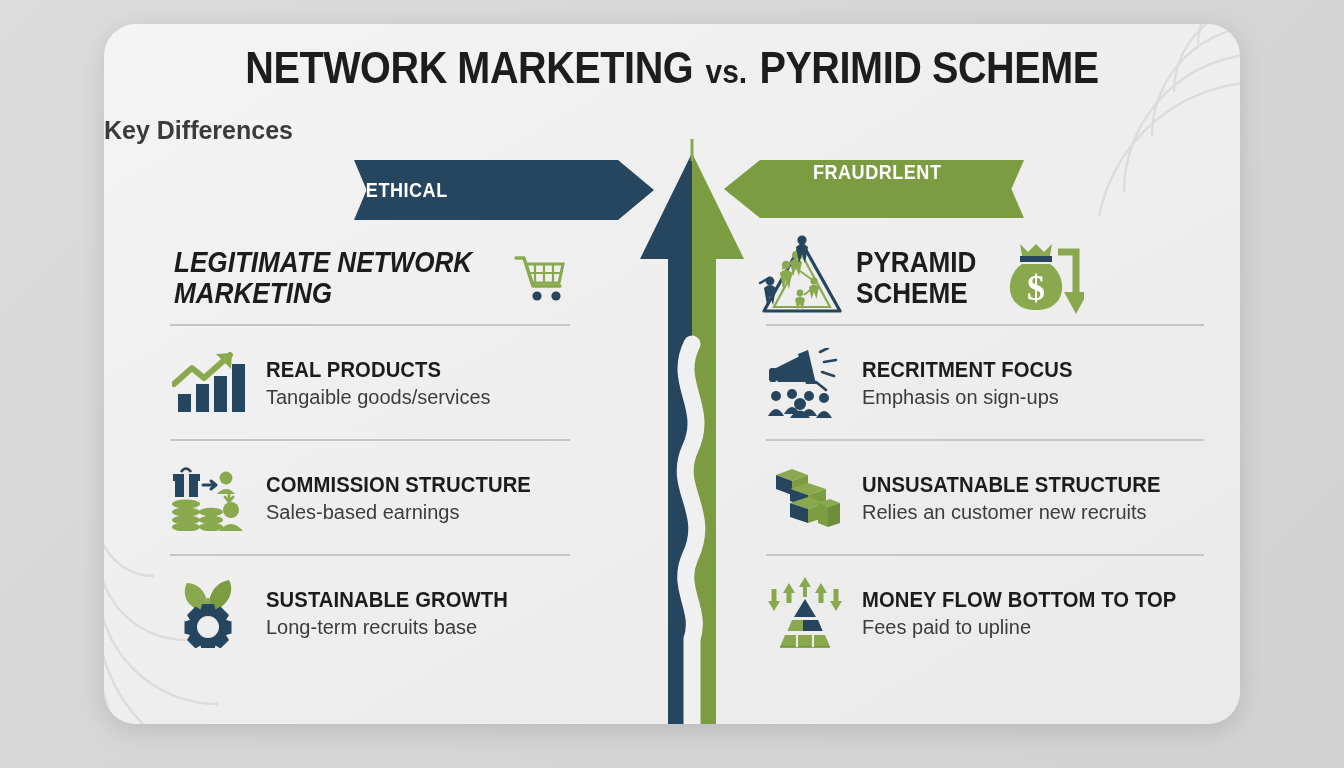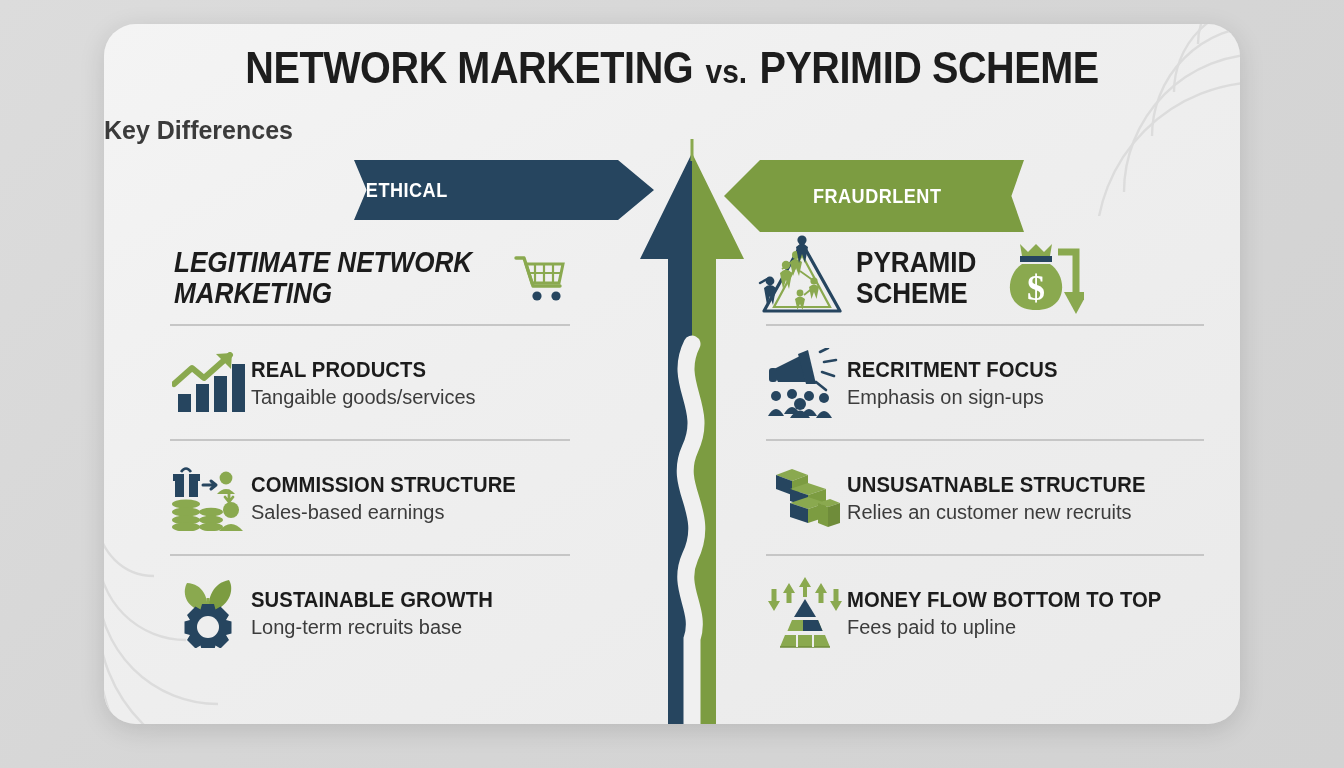--- a/index.html
+++ b/index.html
@@ -91,25 +91,24 @@
     font-size: 21px;
     color: #ffffff;
     letter-spacing: 0.6px;
     transform: scaleX(0.86) translateX(6px);
   }
   #banner-right {
     position: absolute;
     left: 620px;
     top: 136px;
     width: 300px;
-    height: 72px;
+    height: 58px;
     background: #7c9c41;
     clip-path: polygon(12% 0, 100% 0, 95.8% 50%, 100% 100%, 12% 100%, 0 50%);
     display: flex;
-    align-items: center;
     justify-content: center;
   }
   #banner-right .blabel {
     font-family: "Liberation Sans Narrow", "Liberation Sans", sans-serif;
     font-weight: 700;
     font-size: 21px;
     color: #ffffff;
     letter-spacing: 0.6px;
     transform: scaleX(0.86) translateX(4px);
   }
@@ -153,21 +152,21 @@
     background: #c6c6c6;
     margin: 0;
   }
   #col-left .divider  { width: 400px; }
   #col-right .divider { width: 438px; margin-left: 12px; }
 
   .row {
     display: flex;
     align-items: center;
     height: 113px;
-    gap: 3px;
+    gap: 18px;
   }
   #col-right .row { margin-left: 12px; }
 
   .row-icon {
     width: 78px;
     height: 78px;
     flex: 0 0 78px;
     display: flex;
     align-items: center;
     justify-content: center;

